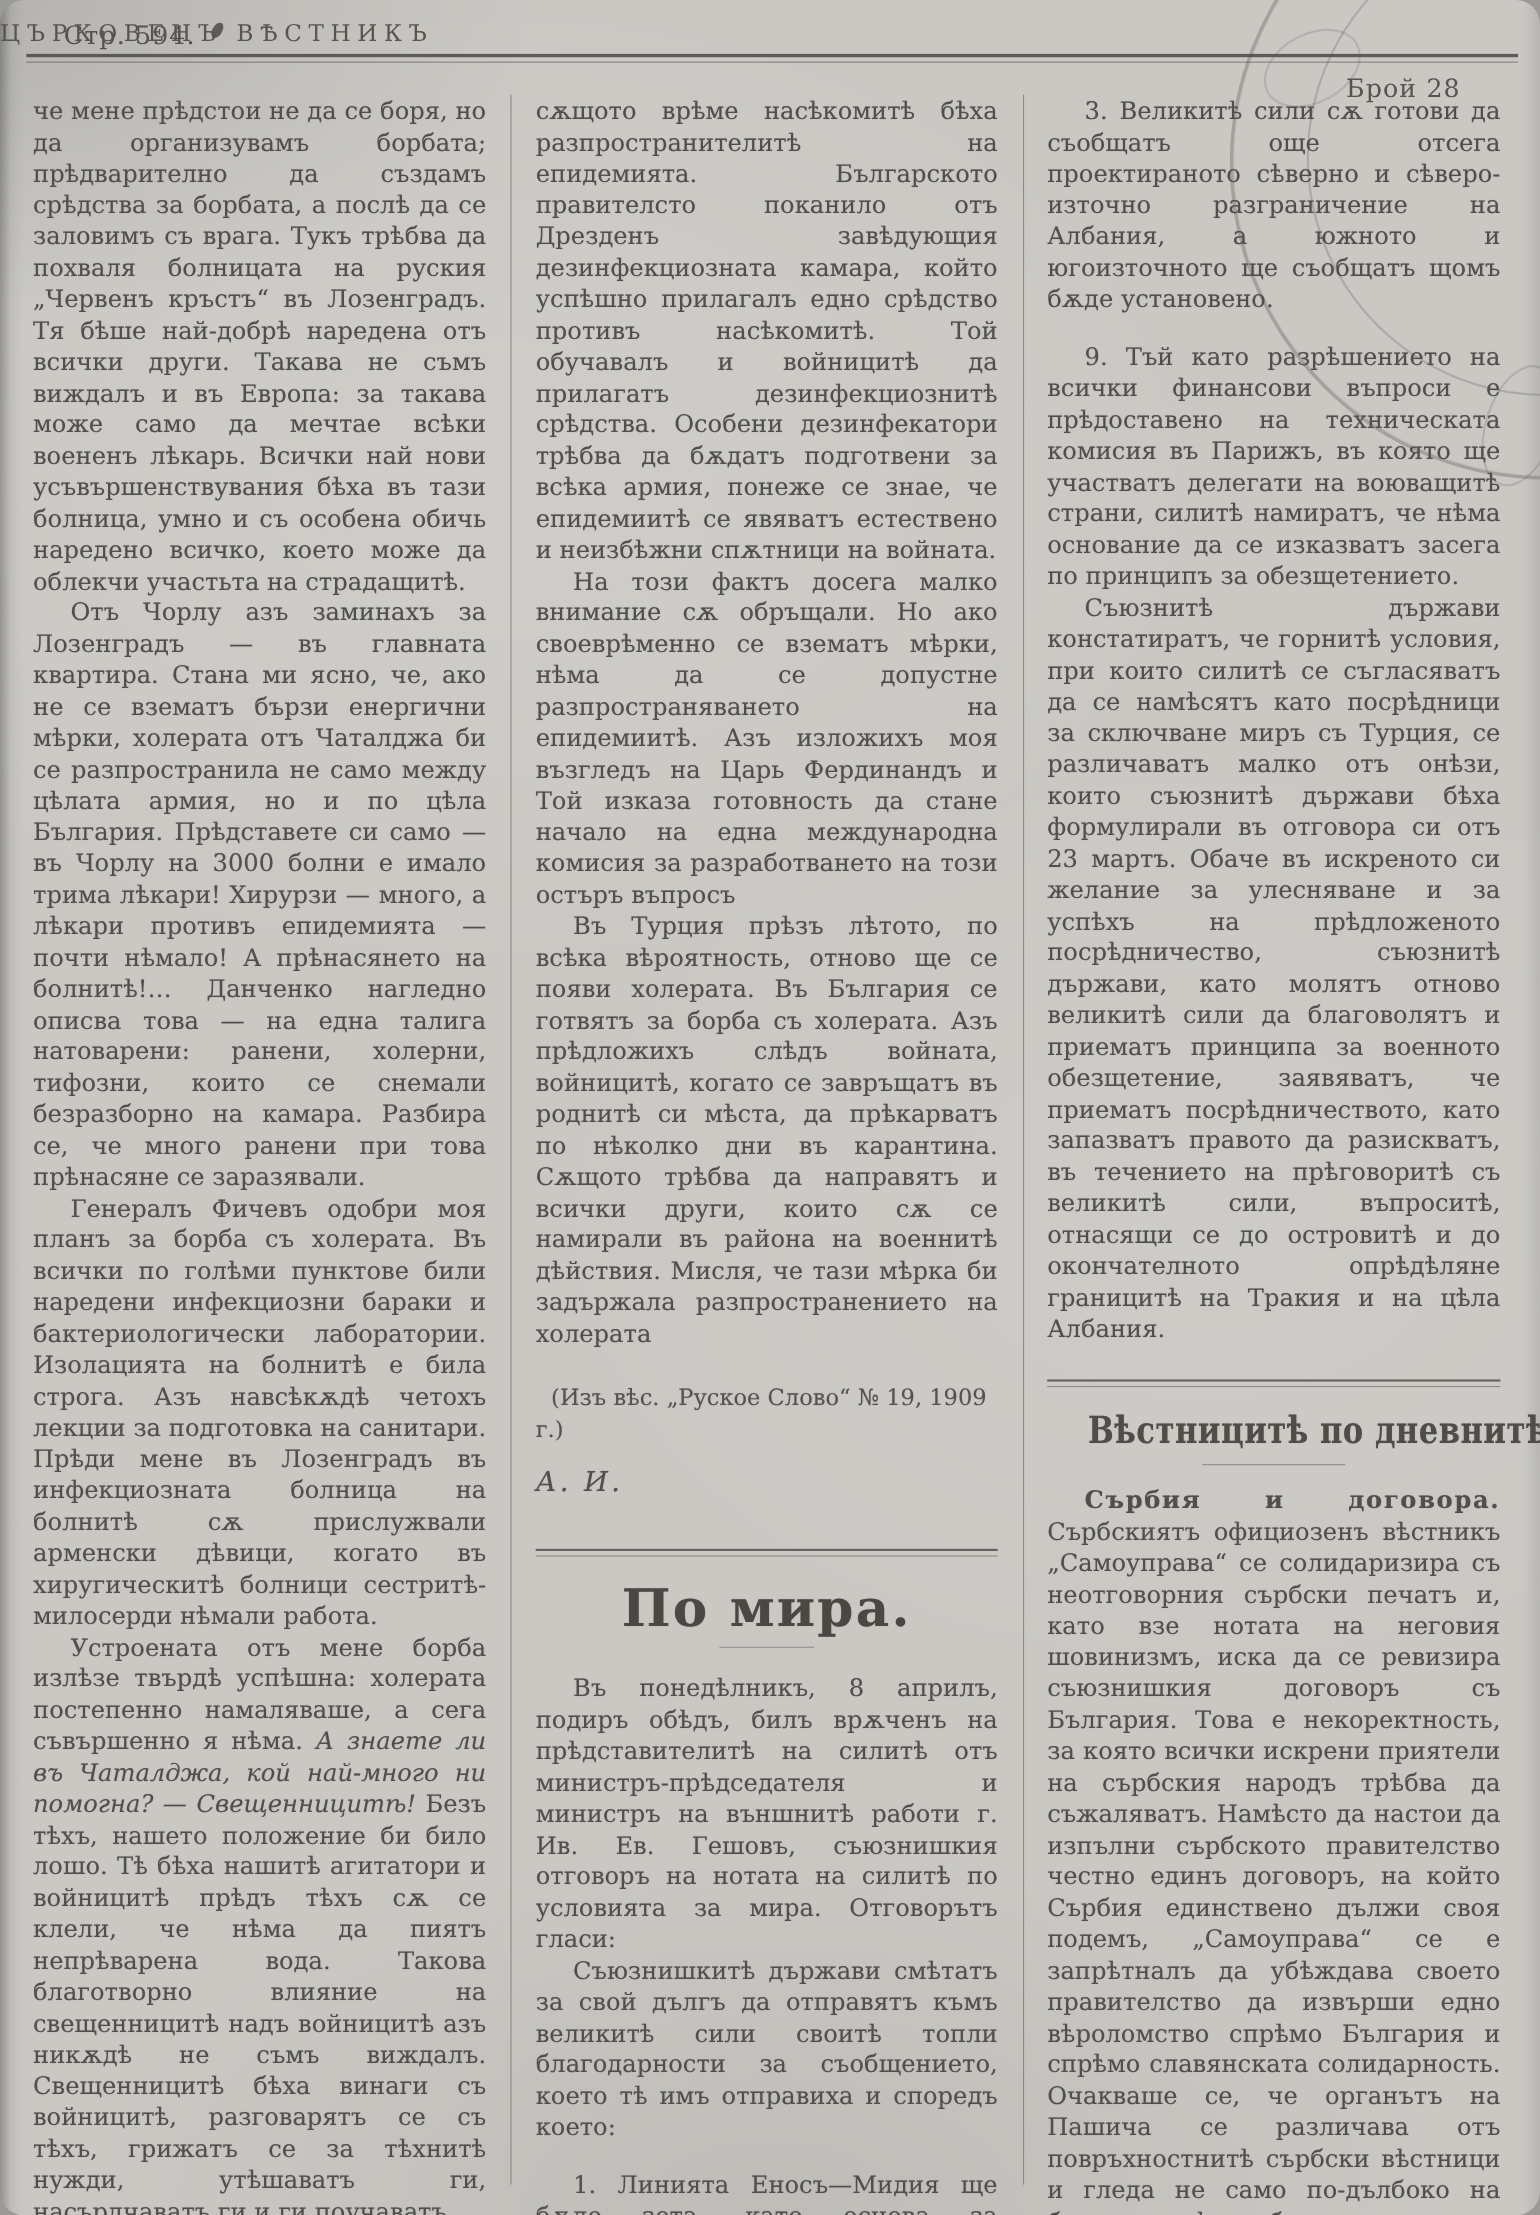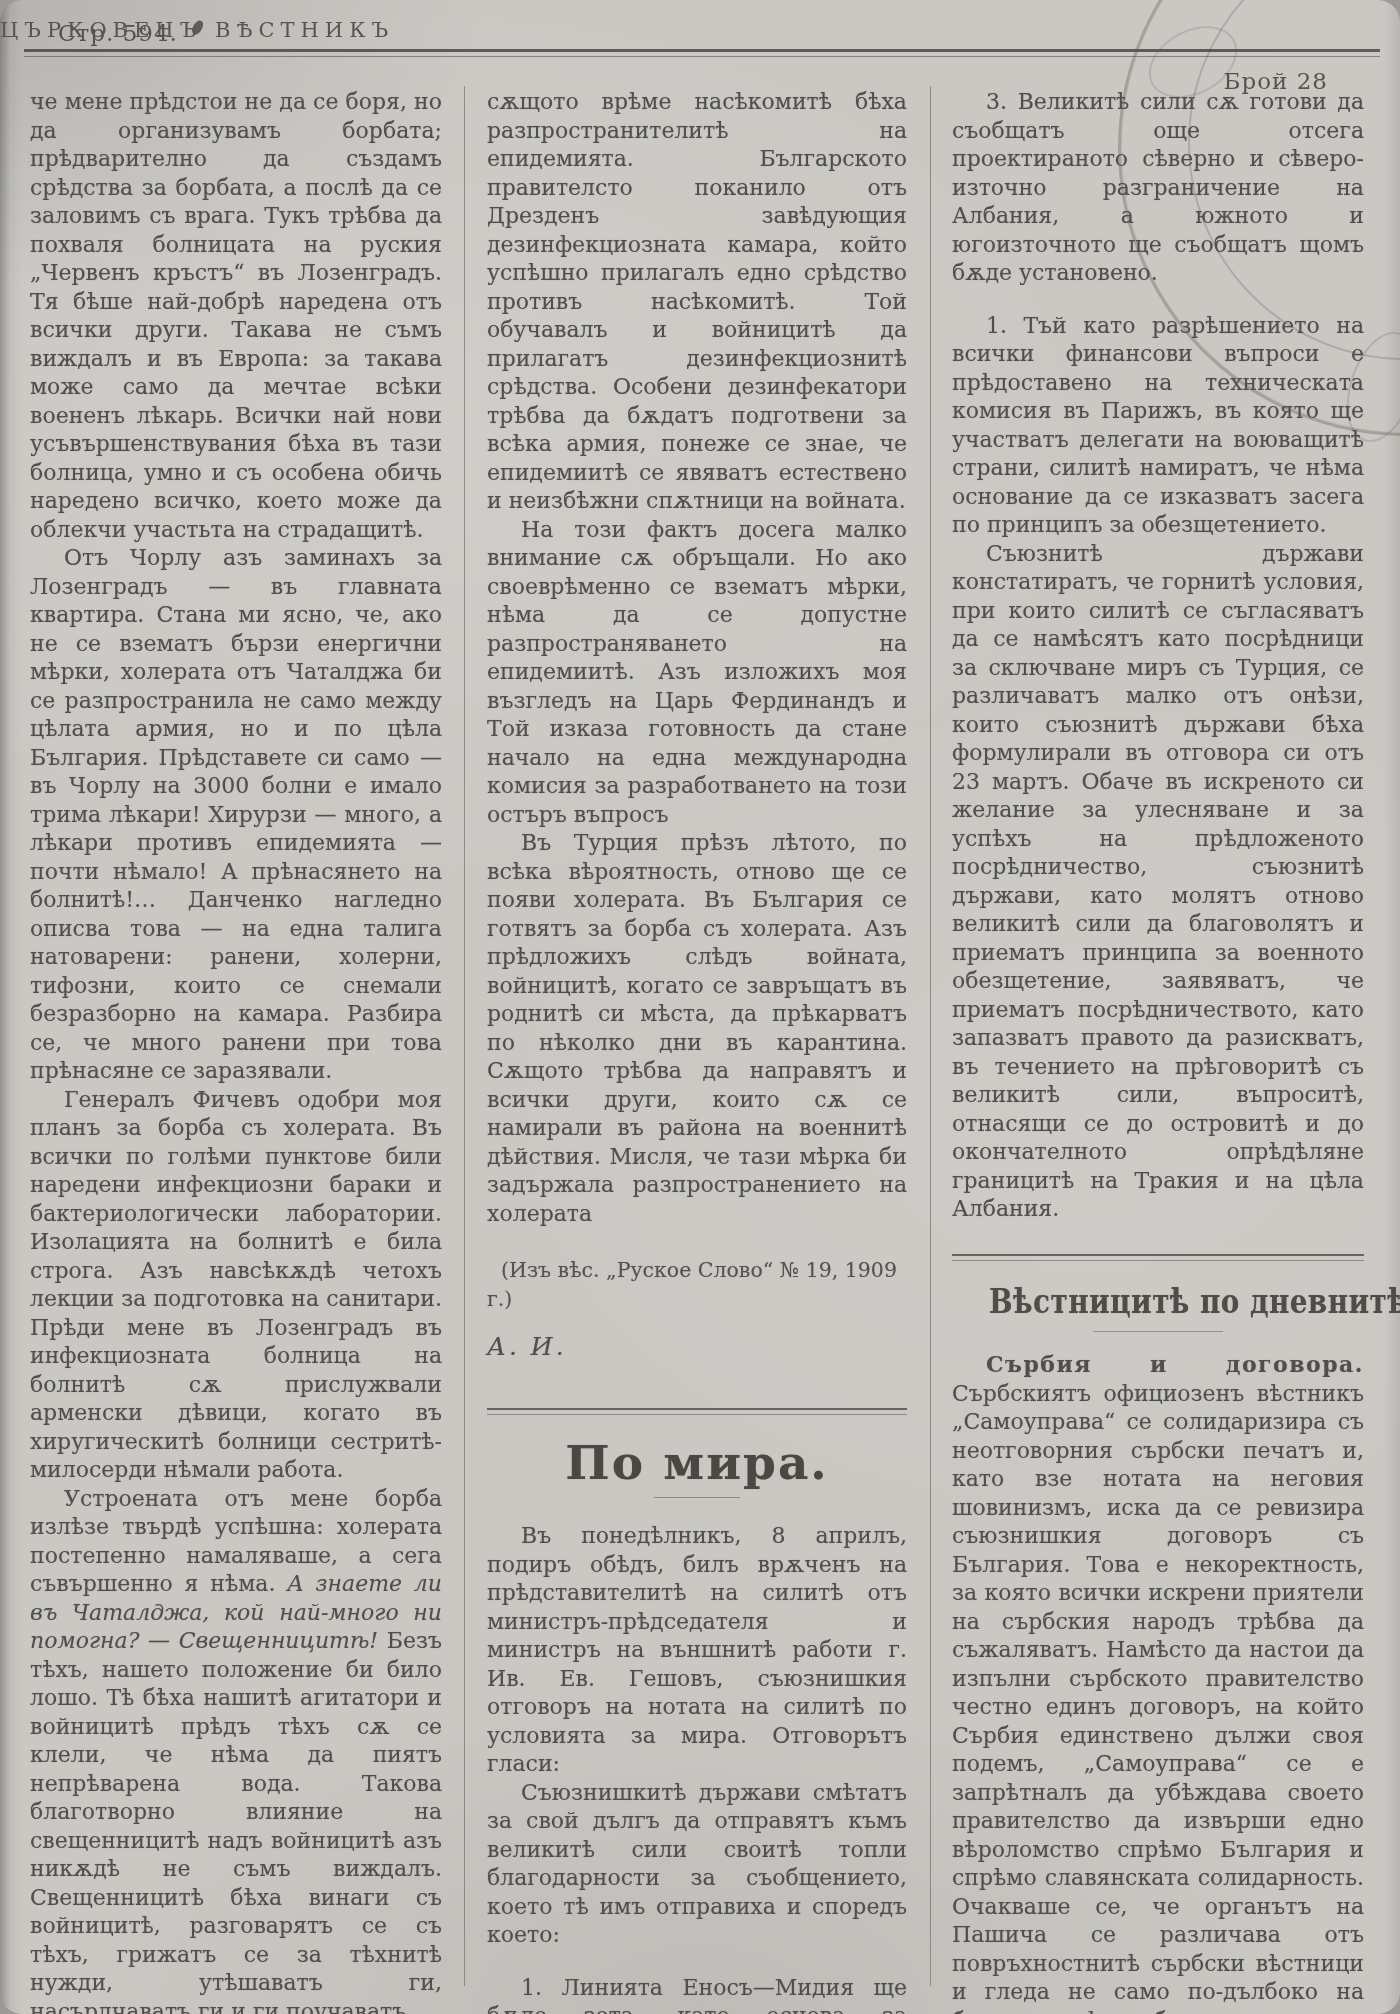--- a/index.html
+++ b/index.html
@@ -105,21 +105,21 @@
     <p class="article-title">По мира.</p>
     <div class="title-rule"></div>
     <p class="para">Въ понедѣлникъ, 8 априлъ, подиръ обѣдъ, билъ врѫченъ на прѣдставителитѣ на силитѣ отъ министръ-прѣдседателя и министръ на външнитѣ работи г. Ив. Ев. Гешовъ, съюзнишкия отговоръ на нотата на силитѣ по условията за мира. Отговорътъ гласи:</p>
     <p class="para">Съюзнишкитѣ държави смѣтатъ за свой дългъ да отправятъ къмъ великитѣ сили своитѣ топли благодарности за съобщението, което тѣ имъ отправиха и споредъ което:</p>
     <p class="item">1. Линията Еносъ—Мидия ще бѫде зета, като основа за прѣговаряне, а не като окончателна линия.</p>
 
   </div>
 
   <div class="col col3">
     <p class="item" style="margin-top:0;">3. Великитѣ сили сѫ готови да съобщатъ още отсега проектираното сѣверно и сѣверо-източно разграничение на Албания, а южното и югоизточното ще съобщатъ щомъ бѫде установено.</p>
-    <p class="item">1. Тъй като разрѣшението на всички финансови въпроси е прѣдоставено на техническата комисия въ Парижъ, въ която ще участватъ делегати на воюващитѣ страни, силитѣ намиратъ, че нѣма основание да се изказватъ засега по принципъ за обезщетението.</p>
+    <p class="item">9. Тъй като разрѣшението на всички финансови въпроси е прѣдоставено на техническата комисия въ Парижъ, въ която ще участватъ делегати на воюващитѣ страни, силитѣ намиратъ, че нѣма основание да се изказватъ засега по принципъ за обезщетението.</p>
     <p class="para">Съюзнитѣ държави констатиратъ, че горнитѣ условия, при които силитѣ се съгласяватъ да се намѣсятъ като посрѣдници за сключване миръ съ Турция, се различаватъ малко отъ онѣзи, които съюзнитѣ държави бѣха формулирали въ отговора си отъ 23 мартъ. Обаче въ искреното си желание за улесняване и за успѣхъ на прѣдложеното посрѣдничество, съюзнитѣ държави, като молятъ отново великитѣ сили да благоволятъ и приематъ принципа за военното обезщетение, заявяватъ, че приематъ посрѣдничеството, като запазватъ правото да разискватъ, въ течението на прѣговоритѣ съ великитѣ сили, въпроситѣ, отнасящи се до островитѣ и до окончателното опрѣдѣляне границитѣ на Тракия и на цѣла Албания.</p>
     <div class="dbl-rule3"></div>
     <p class="section-title">Вѣстницитѣ по дневнитѣ въпроси.</p>
     <div class="title-rule3"></div>
     <p class="para"><span class="lead-bold">Сърбия и договора.</span><span> Сърбскиятъ официозенъ вѣстникъ „Самоуправа“ се солидаризира съ неотговорния сърбски печатъ и, като взе нотата на неговия шовинизмъ, иска да се ревизира съюзнишкия договоръ съ България. Това е некоректность, за която всички искрени приятели на сърбския народъ трѣбва да съжаляватъ. Намѣсто да настои да изпълни сърбското правителство честно единъ договоръ, на който Сърбия единствено дължи своя подемъ, „Самоуправа“ се е запрѣтналъ да убѣждава своето правителство да извърши едно вѣроломство спрѣмо България и спрѣмо славянската солидарность. Очакваше се, че органътъ на Пашича се различава отъ повръхностнитѣ сърбски вѣстници и гледа не само по-дълбоко на балканскитѣ работи, но и по далечъ на задачитѣ, които иматъ съюзнитѣ държави на Балканитѣ. Очакваше се, че, когато всички въ Бѣлградъ се опияниха и се самозабравиха отъ успѣхитѣ, които се дължатъ</span></p>
   </div>
 
 </div>
 
 </body></html>

